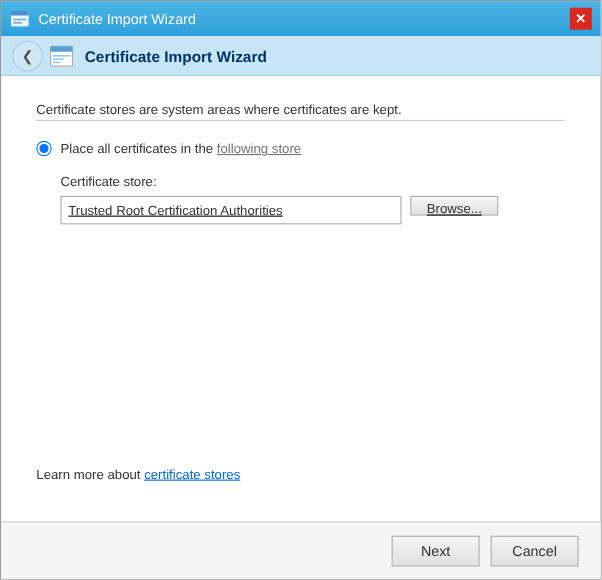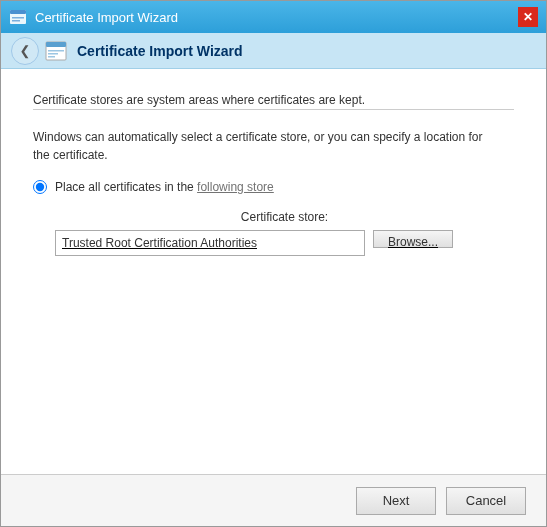--- a/index.html
+++ b/index.html
@@ -179,21 +179,20 @@
 
     .cert-store-section {
       margin-left: 22px;
       margin-top: 2px;
     }
 
     .cert-store-label {
       font-size: 12px;
       color: #333;
       margin-bottom: 6px;
-      text-align: center;
     }
 
     .cert-store-row {
       display: flex;
       align-items: flex-start;
       gap: 8px;
       text-decoration: underline;
     }
 
     .cert-store-input {
@@ -298,25 +297,20 @@
     </div>
     <span class="nav-title">Certificate Import Wizard</span>
   </div>
 
   <div class="content-area">
 
     <div class="section-desc">Certificate stores are system areas where certificates are kept.</div>
 
     <div class="divider"></div>
 
-    <div class="info-text">
-      <span>Windows can automatically select a certificate store, or you can specify a location for</span>
-      <br>
-      <span>the certificate.</span>
-    </div>
 
     <div class="radio-group">
 
       <label class="radio-item">
         <input type="radio" name="certStore" checked="" style="">
         <span class="radio-label">
           Place all certificates in the <span class="highlight">following store</span>
         </span>
       </label>
     </div>
@@ -324,20 +318,23 @@
     <div class="cert-store-section">
       <div class="cert-store-label">Certificate store:</div>
       <div class="cert-store-row">
         <input type="text" class="cert-store-input" readonly="" value="Trusted Root Certification Authorities" style="">
         <button class="browse-btn">Browse...</button>
       </div>
     </div>
 
     <div class="spacer"></div>
 
+    <div class="learn-more">
+      <span>Learn more about </span><a href="#">certificate stores</a>
+    </div>
 
   </div>
 
   <div class="footer">
     <button class="footer-btn">Next</button>
     <button class="footer-btn">Cancel</button>
   </div>
 
 </div>
 

